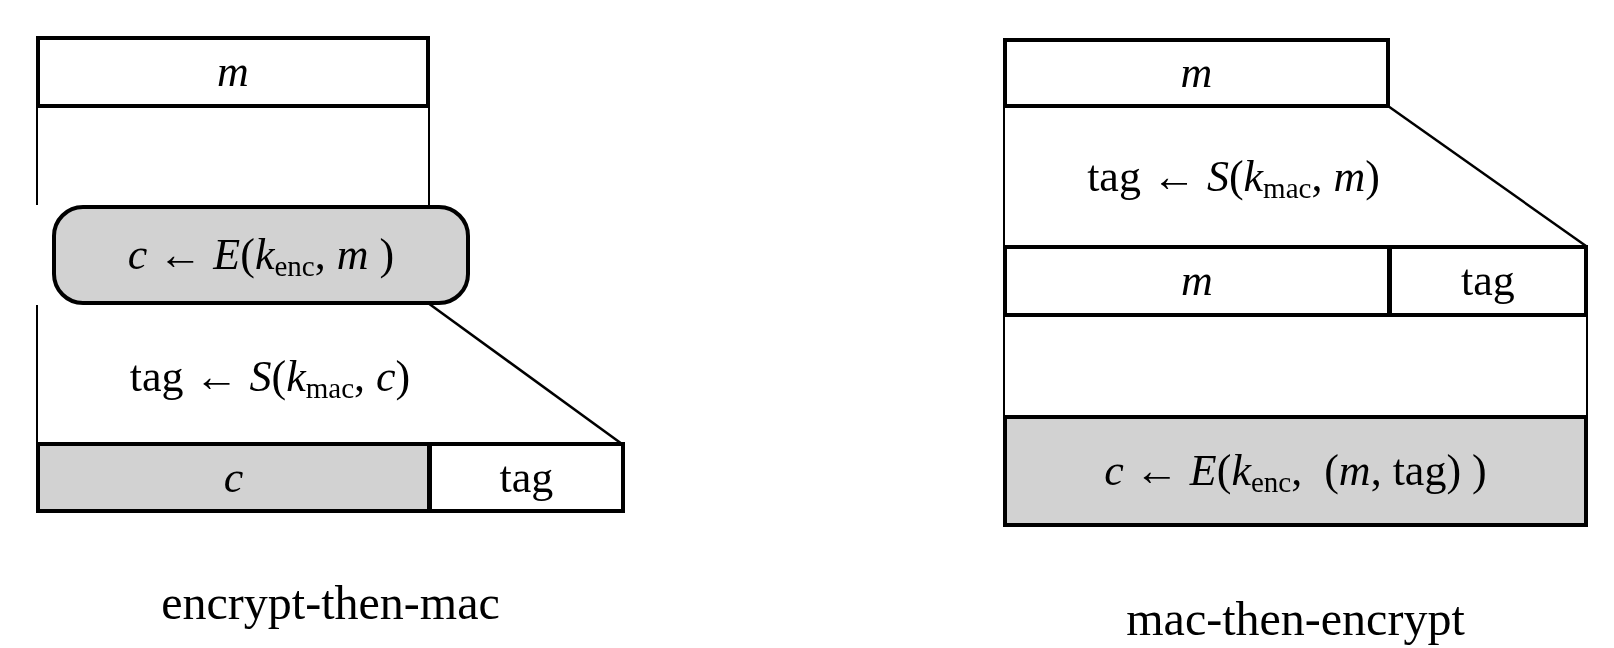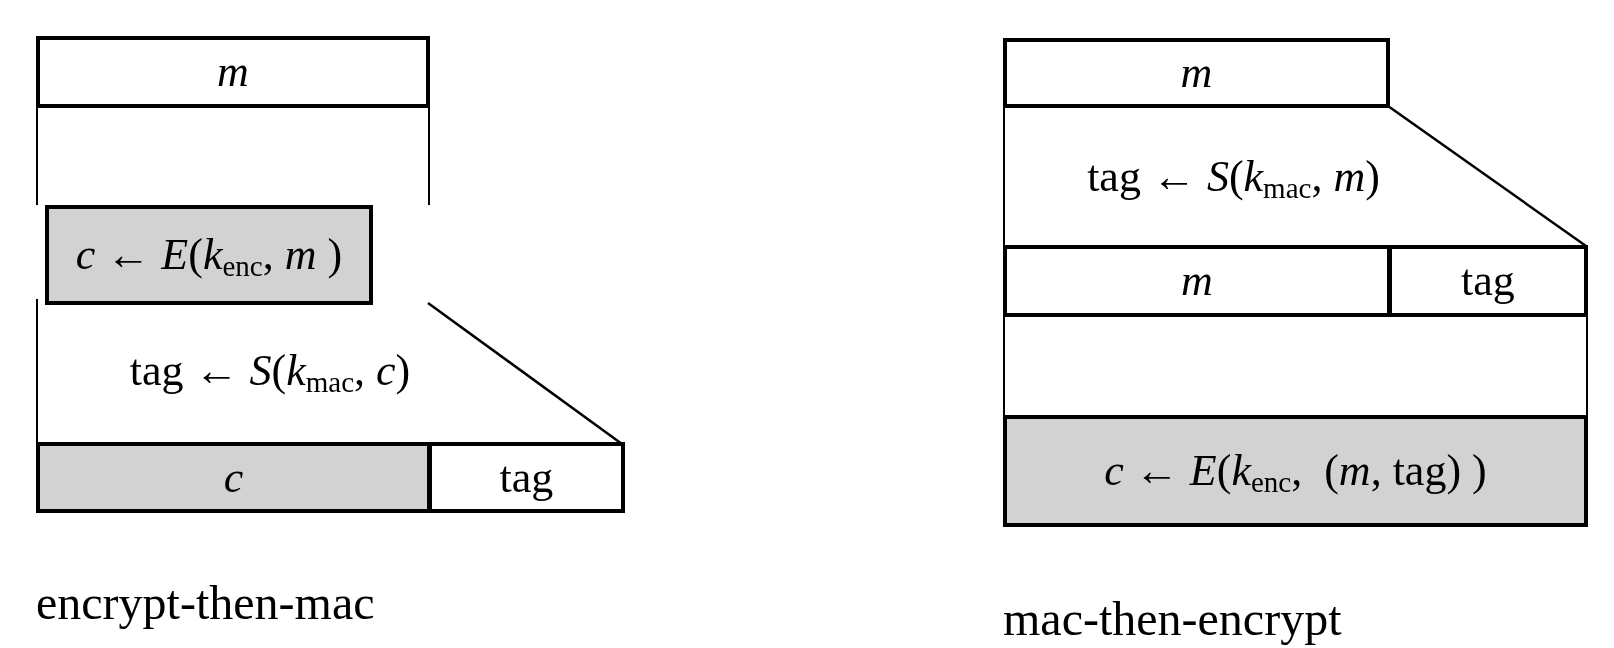--- a/index.html
+++ b/index.html
@@ -21,38 +21,38 @@
   .signreg{display:flex;align-items:center;justify-content:center;border-left:2px solid var(--line);box-sizing:border-box;padding-left:72px;}
   .math{font-size:44px;white-space:pre;line-height:1;}
   .math .m-it{font-style:italic;}
   .math .m-rm{font-style:normal;}
   .math .m-sub{font-style:normal;font-size:0.66em;position:relative;top:0.25em;}
   .outrow{border:4.5px solid var(--line);background:#fff;position:absolute;box-sizing:border-box;}
   .cellfill{position:absolute;top:0;bottom:0;left:0;background:var(--gray);}
   .celldiv{position:absolute;top:0;bottom:0;width:5px;background:var(--line);}
   .cell{position:absolute;top:0;bottom:0;display:flex;align-items:center;justify-content:center;}
   .overlay{position:absolute;left:0;top:0;pointer-events:none;}
-  .caption{position:absolute;text-align:left;font-size:48px;line-height:1.2;}
+  .caption{position:absolute;text-align:center;font-size:48px;line-height:1.2;}
 </style>
 </head>
 <body>
 
 <div class="diagram" style="left:36px;top:36px;width:589px;height:477px;">
 
   <div class="blk box" style="left:0;top:0;width:394px;height:72px;">
     <span class="math"><span class="m-it">m</span></span>
   </div>
 
   <div class="blk spacer" style="left:0;top:72px;width:394px;height:97px;"></div>
 
-  <div class="blk box shaded" style="left:9px;top:169px;width:328px;height:100px;">
+  <div class="blk box shaded" style="left:16px;top:169px;width:418px;height:100px;border-radius:31px;">
     <span class="math"><span class="m-it">c</span><span class="m-rm"> ← </span><span class="m-it">E</span><span class="m-rm">(</span><span class="m-it">k</span><span class="m-sub">enc</span><span class="m-rm">, </span><span class="m-it">m</span><span class="m-rm"> )</span></span>
   </div>
 
-  <div class="blk signreg" style="left:0;top:263px;width:394px;height:144px;">
+  <div class="blk signreg" style="left:0;top:269px;width:394px;height:144px;">
     <span class="math"><span class="m-rm">tag ← </span><span class="m-it">S</span><span class="m-rm">(</span><span class="m-it">k</span><span class="m-sub">mac</span><span class="m-rm">, </span><span class="m-it">c</span><span class="m-rm">)</span></span>
   </div>
 
   <div class="outrow" style="left:0;top:406px;width:589px;height:71px;">
     <div class="cellfill" style="width:387px;"></div>
     <div class="celldiv" style="left:387px;"></div>
     <div class="cell" style="left:0;width:387px;">
       <span class="math"><span class="m-it">c</span></span>
     </div>
     <div class="cell" style="left:392px;right:0;">

